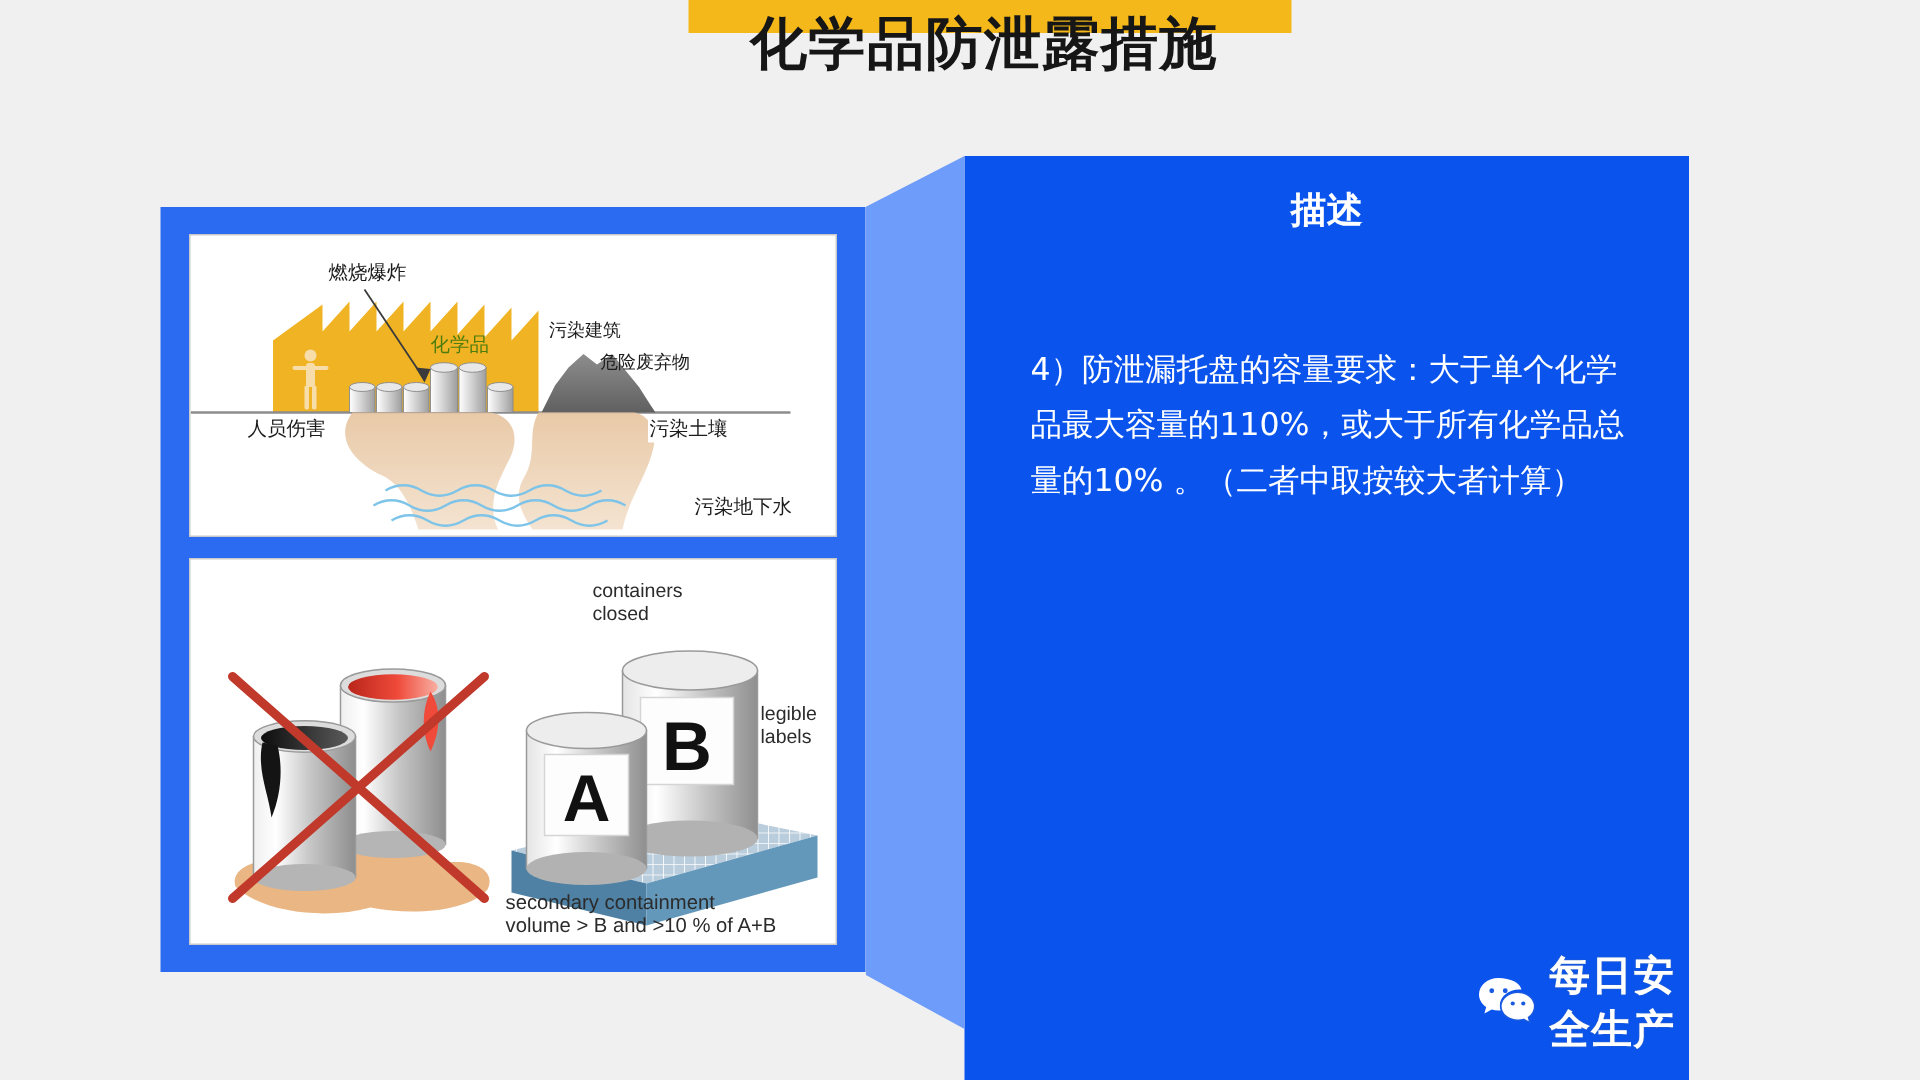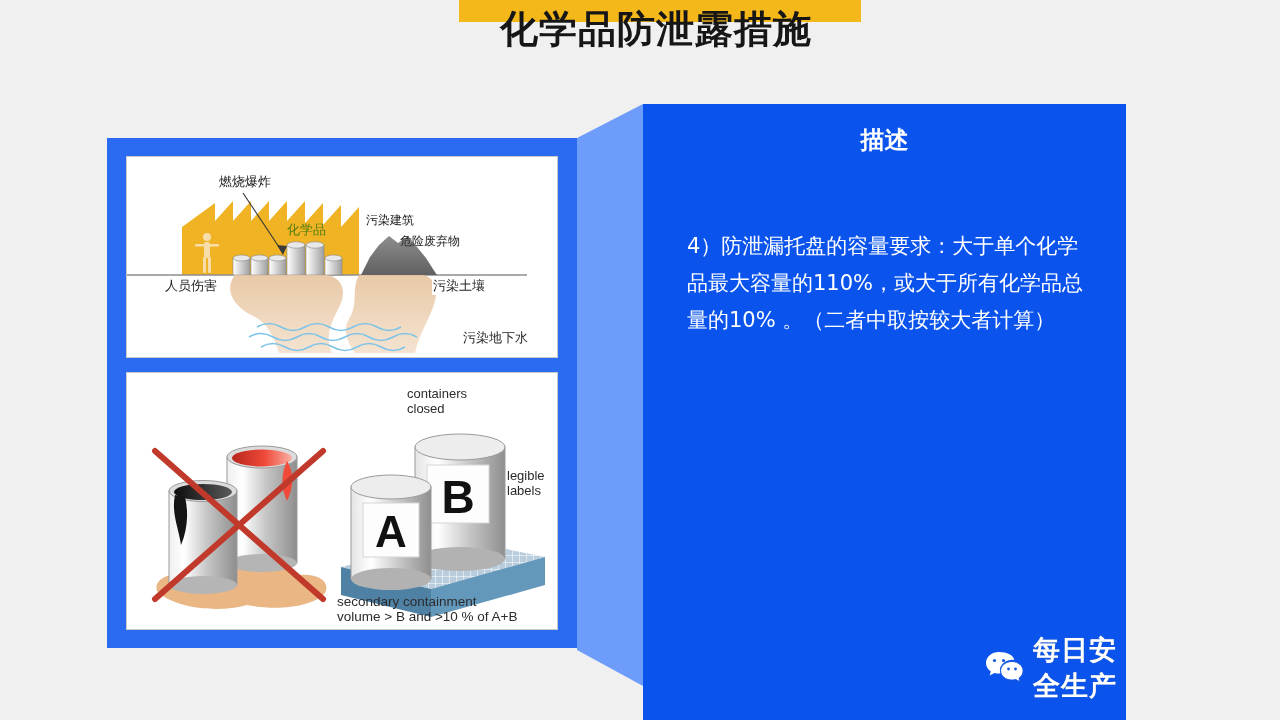--- a/index.html
+++ b/index.html
@@ -331,21 +331,21 @@
             <g>
               <rect x="224" y="114" width="80" height="92" fill="url(#drum2G)" stroke="#9a9a9a" stroke-width="1"></rect>
               <ellipse cx="264" cy="206" rx="40" ry="11" fill="#b2b2b2"></ellipse>
               <ellipse cx="264" cy="114" rx="40" ry="12" fill="#ededed" stroke="#9a9a9a" stroke-width="1"></ellipse>
               <rect x="236" y="130" width="56" height="54" fill="#fdfdfd" stroke="#d5d5d5" stroke-width="1"></rect>
               <text x="264" y="174" font-family="Liberation Sans, sans-serif" font-size="44" font-weight="bold" fill="#111" text-anchor="middle">A</text>
             </g>
           </g>
         </svg>
 
-        <div class="en-lbl" style="left:280px;top:14px;font-size:13px;white-space:pre;">containers
+        <div class="en-lbl" style="left:268px;top:14px;font-size:13px;white-space:pre;">containers
 closed</div>
         <div class="en-lbl" style="left:380px;top:96px;font-size:13px;white-space:pre;">legible
 labels</div>
         <div class="en-lbl" style="left:210px;top:221px;font-size:13.5px;white-space:pre;">secondary containment
 volume &gt; B and &gt;10 % of A+B</div>
       </div>
     </div>
   </div>
 
   <div class="right-panel">

